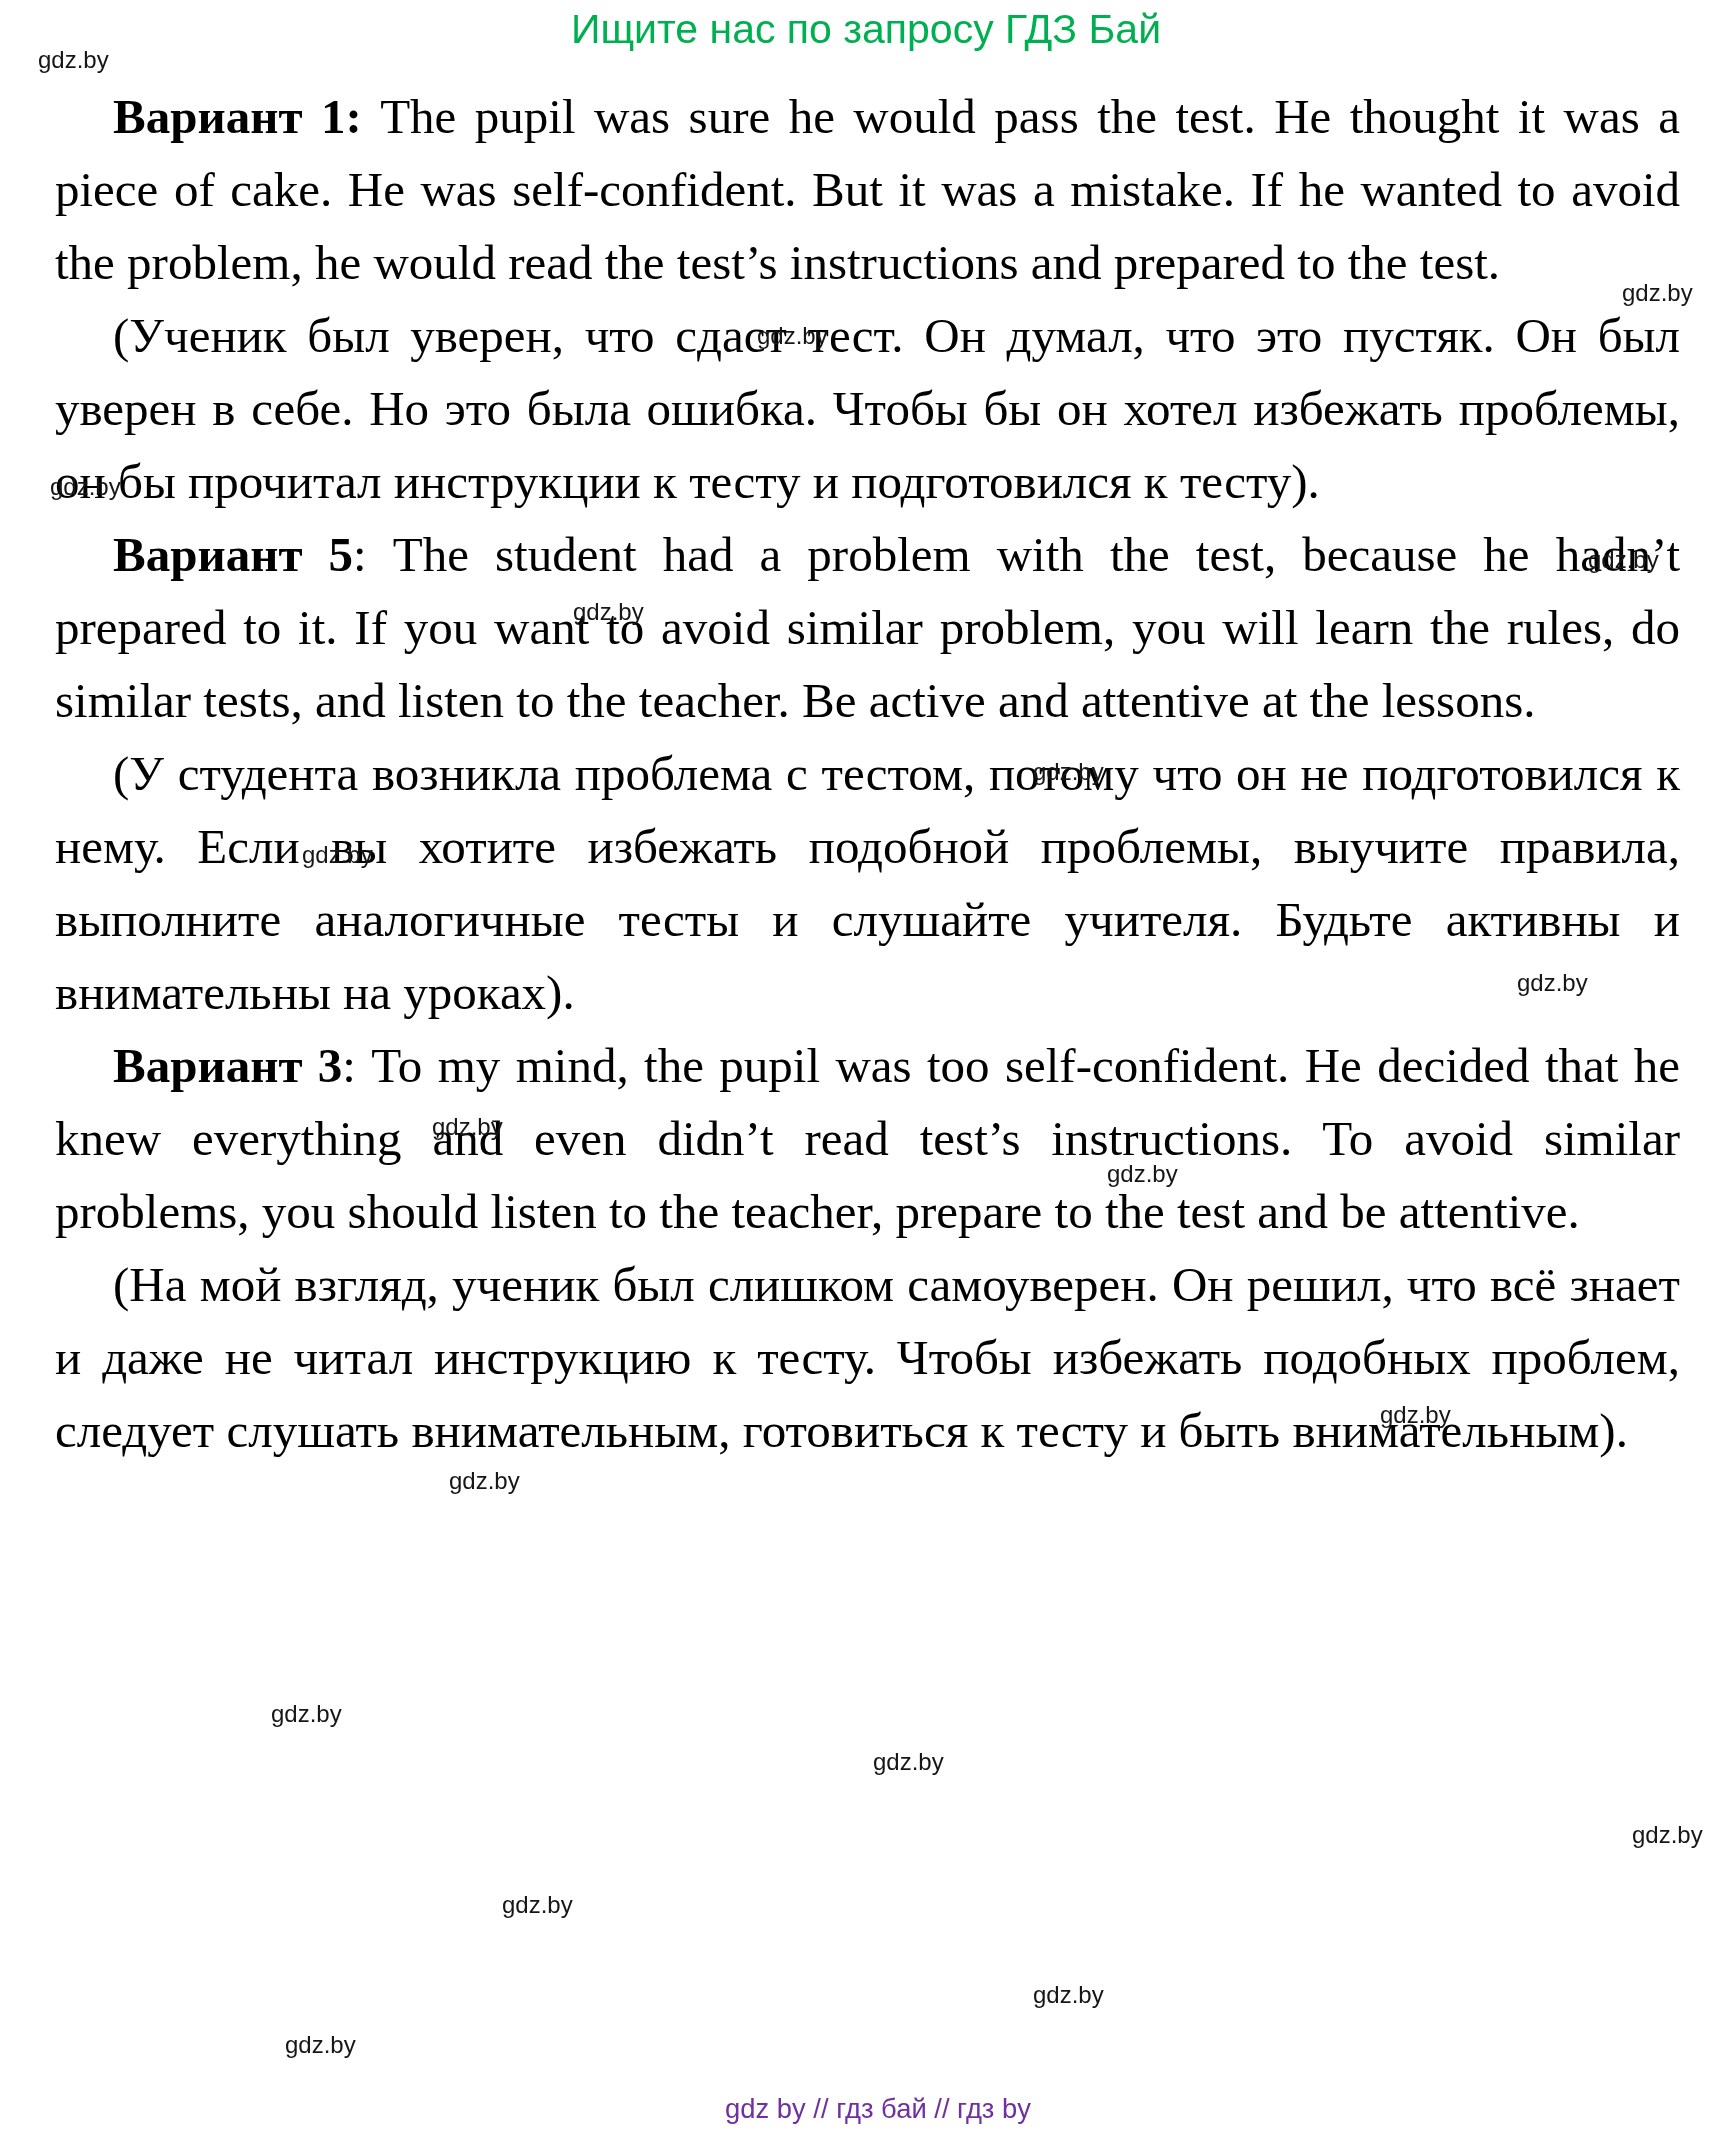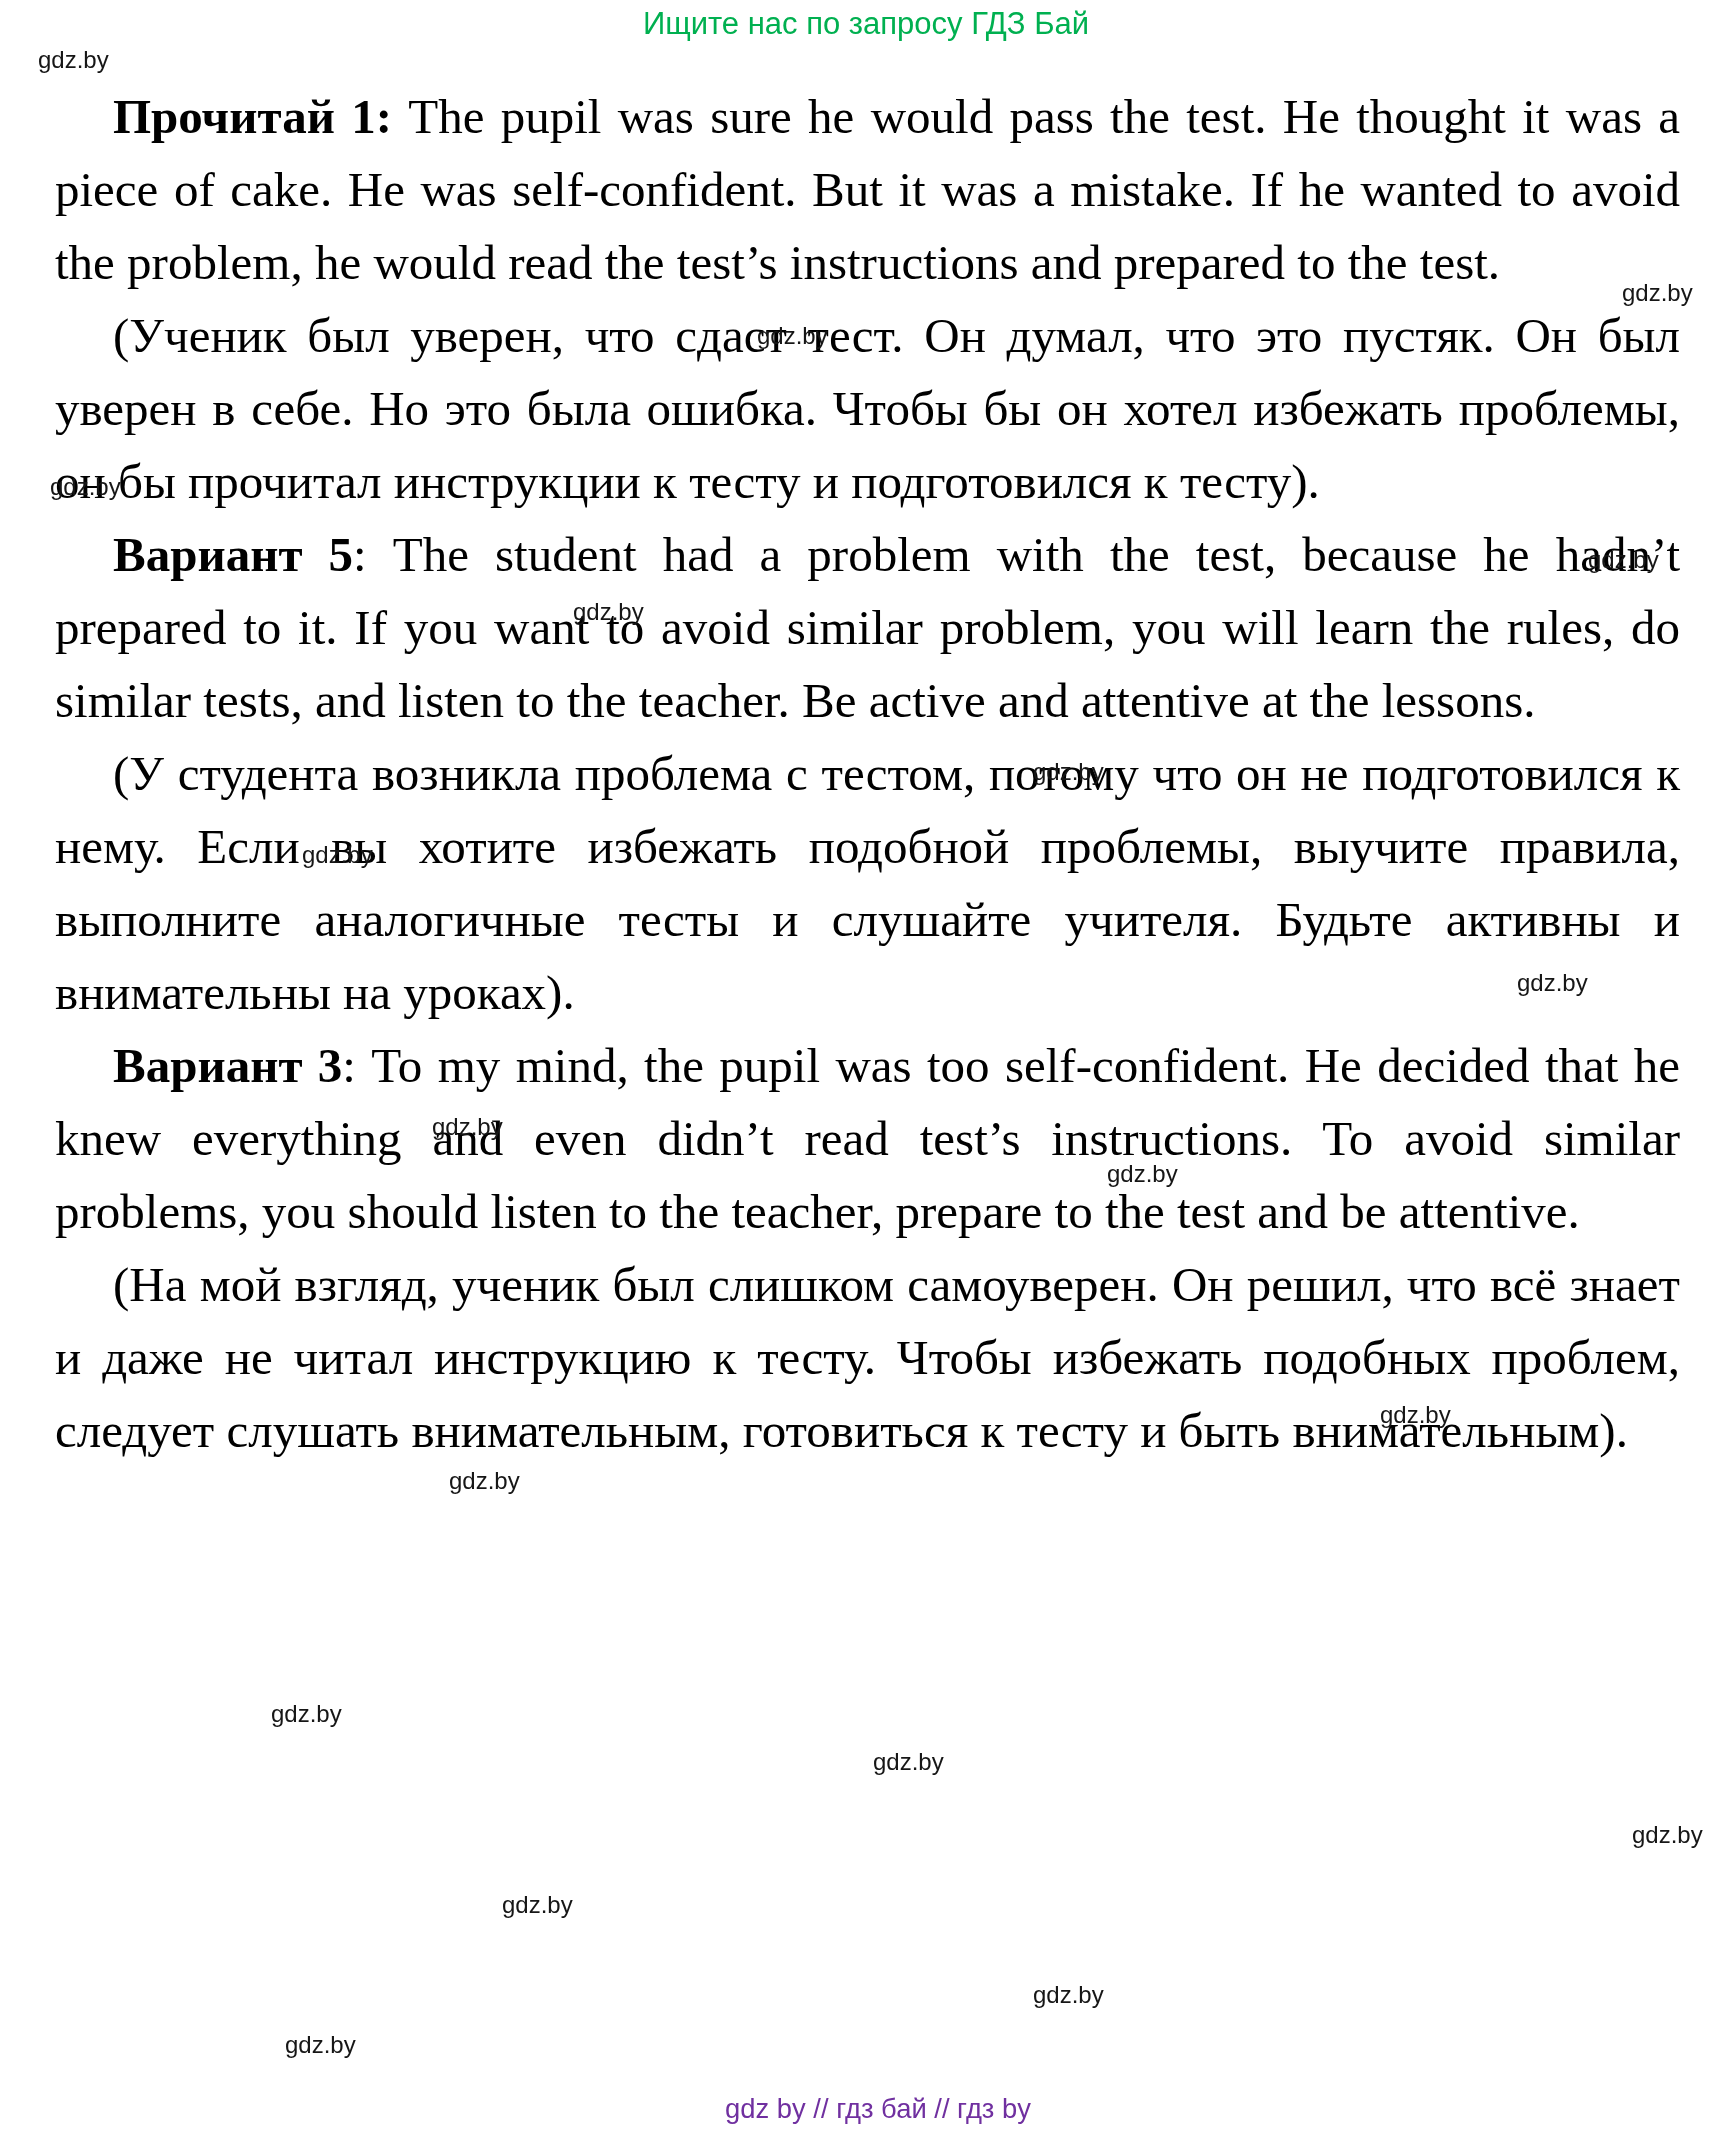--- a/index.html
+++ b/index.html
@@ -13,21 +13,21 @@
     color: #000000;
     overflow: hidden;
   }
   .banner {
     position: absolute;
     top: 5.5px;
     left: 0;
     width: 100%;
     text-align: center;
     font-family: "Liberation Sans", sans-serif;
-    font-size: 31px;
+    font-size: 41px;
     color: #00b050;
   }
   .content {
     position: absolute;
     top: 80px;
     left: 55px;
     right: 52px;
   }
   .para {
     font-size: 49px;
@@ -64,21 +64,21 @@
     font-size: 27.4px;
     color: #7030a0;
   }
 </style>
 </head>
 <body>
 
 <div class="page">
   <div class="banner">Ищите нас по запросу ГДЗ Бай</div>
   <div class="content" id="paragraphs">
-      <p class="para"><b>Прочитай 1:</b> The pupil was sure he would pass the test. He thought it was a piece of cake. He was self-confident. But it was a mistake. If he wanted to avoid the problem, he would read the test’s instructions and prepared to the test.</p>
+      <p class="para"><b>Вариант 1:</b> The pupil was sure he would pass the test. He thought it was a piece of cake. He was self-confident. But it was a mistake. If he wanted to avoid the problem, he would read the test’s instructions and prepared to the test.</p>
       <p class="para">(Ученик был уверен, что сдаст тест. Он думал, что это пустяк. Он был уверен в себе. Но это была ошибка. Чтобы бы он хотел избежать проблемы, он бы прочитал инструкции к тесту и подготовился к тесту).</p>
       <p class="para"><b>Вариант 5</b>: The student had a problem with the test, because he hadn’t prepared to it. If you want to avoid similar problem, you will learn the rules, do similar tests, and listen to the teacher. Be active and attentive at the lessons.</p>
       <p class="para">(У студента возникла проблема с тестом, потому что он не подготовился к нему. Если вы хотите избежать подобной проблемы, выучите правила, выполните аналогичные тесты и слушайте учителя. Будьте активны и внимательны на уроках).</p>
       <p class="para"><b>Вариант 3</b>: To my mind, the pupil was too self-confident. He decided that he knew everything and even didn’t read test’s instructions. To avoid similar problems, you should listen to the teacher, prepare to the test and be attentive.</p>
       <p class="para">(На мой взгляд, ученик был слишком самоуверен. Он решил, что всё знает и даже не читал инструкцию к тесту. Чтобы избежать подобных проблем, следует слушать внимательным, готовиться к тесту и быть внимательным).</p>
     </div>
   <div id="watermarks">
       <span class="wm-abs" style="left: 38px; top: 46px;">gdz.by</span>
       <span class="wm-abs" style="left: 1622px; top: 279px;">gdz.by</span>
       <span class="wm-abs" style="left: 757px; top: 322px;">gdz.by</span>

